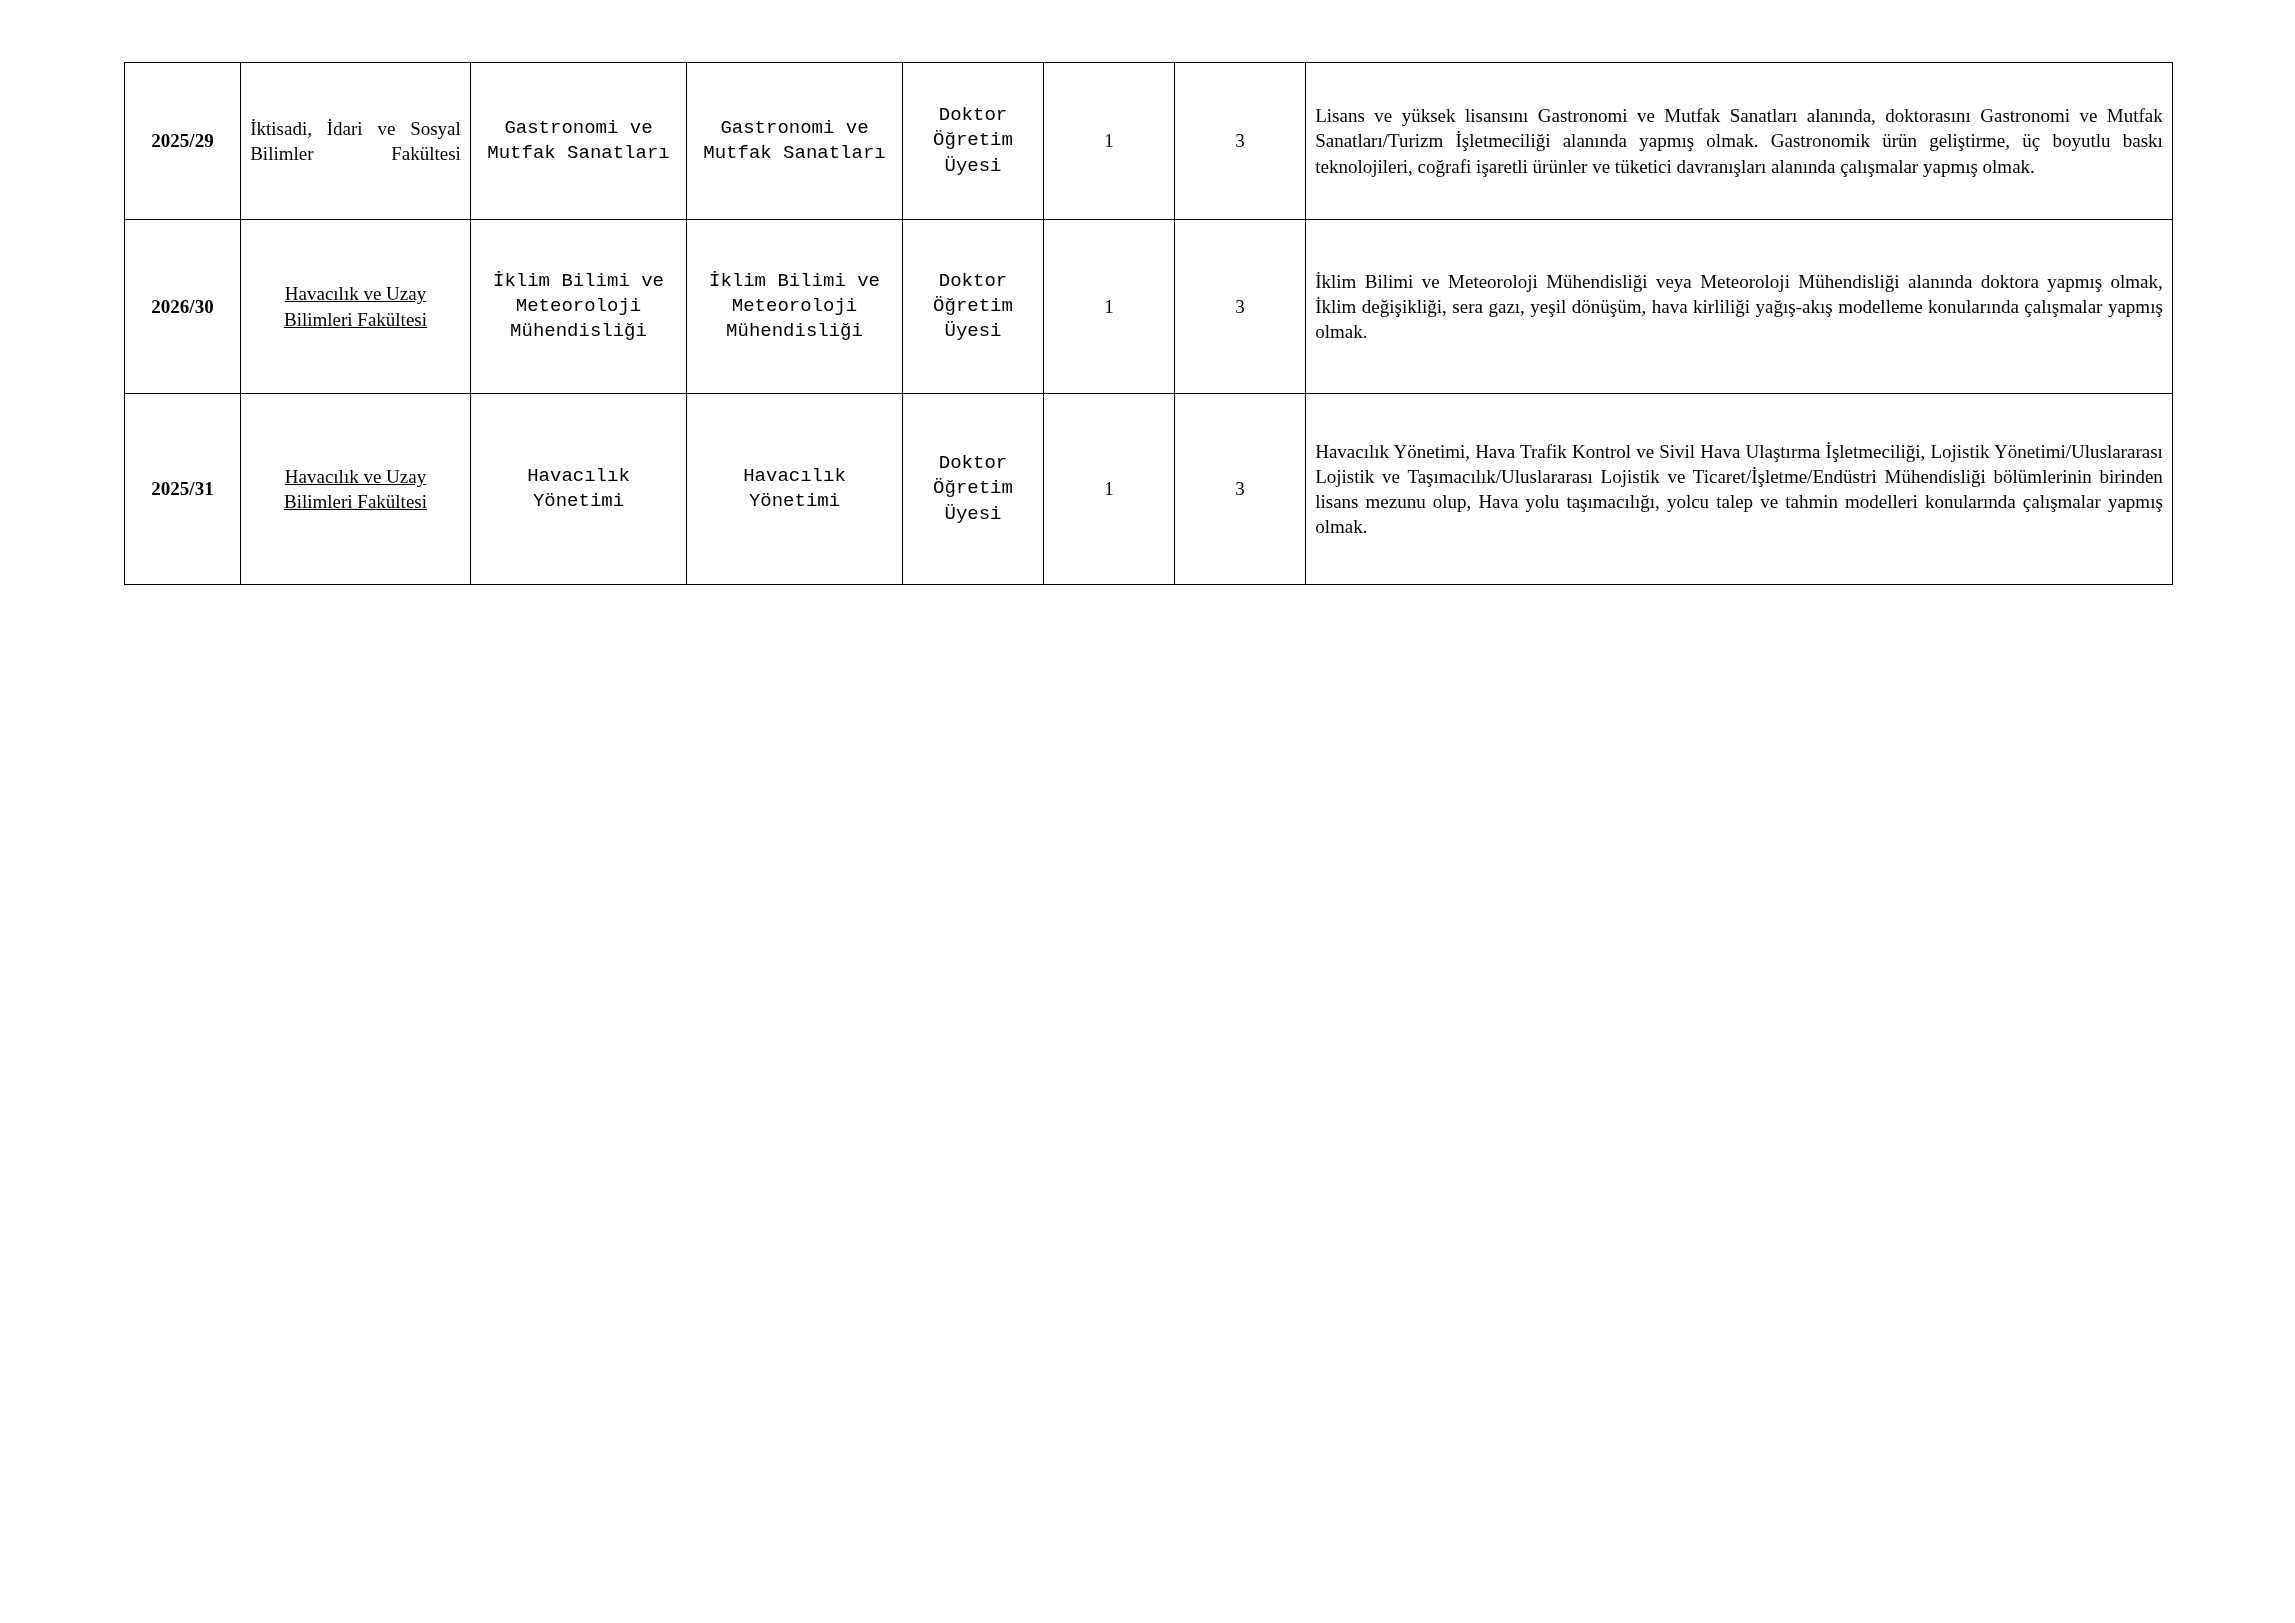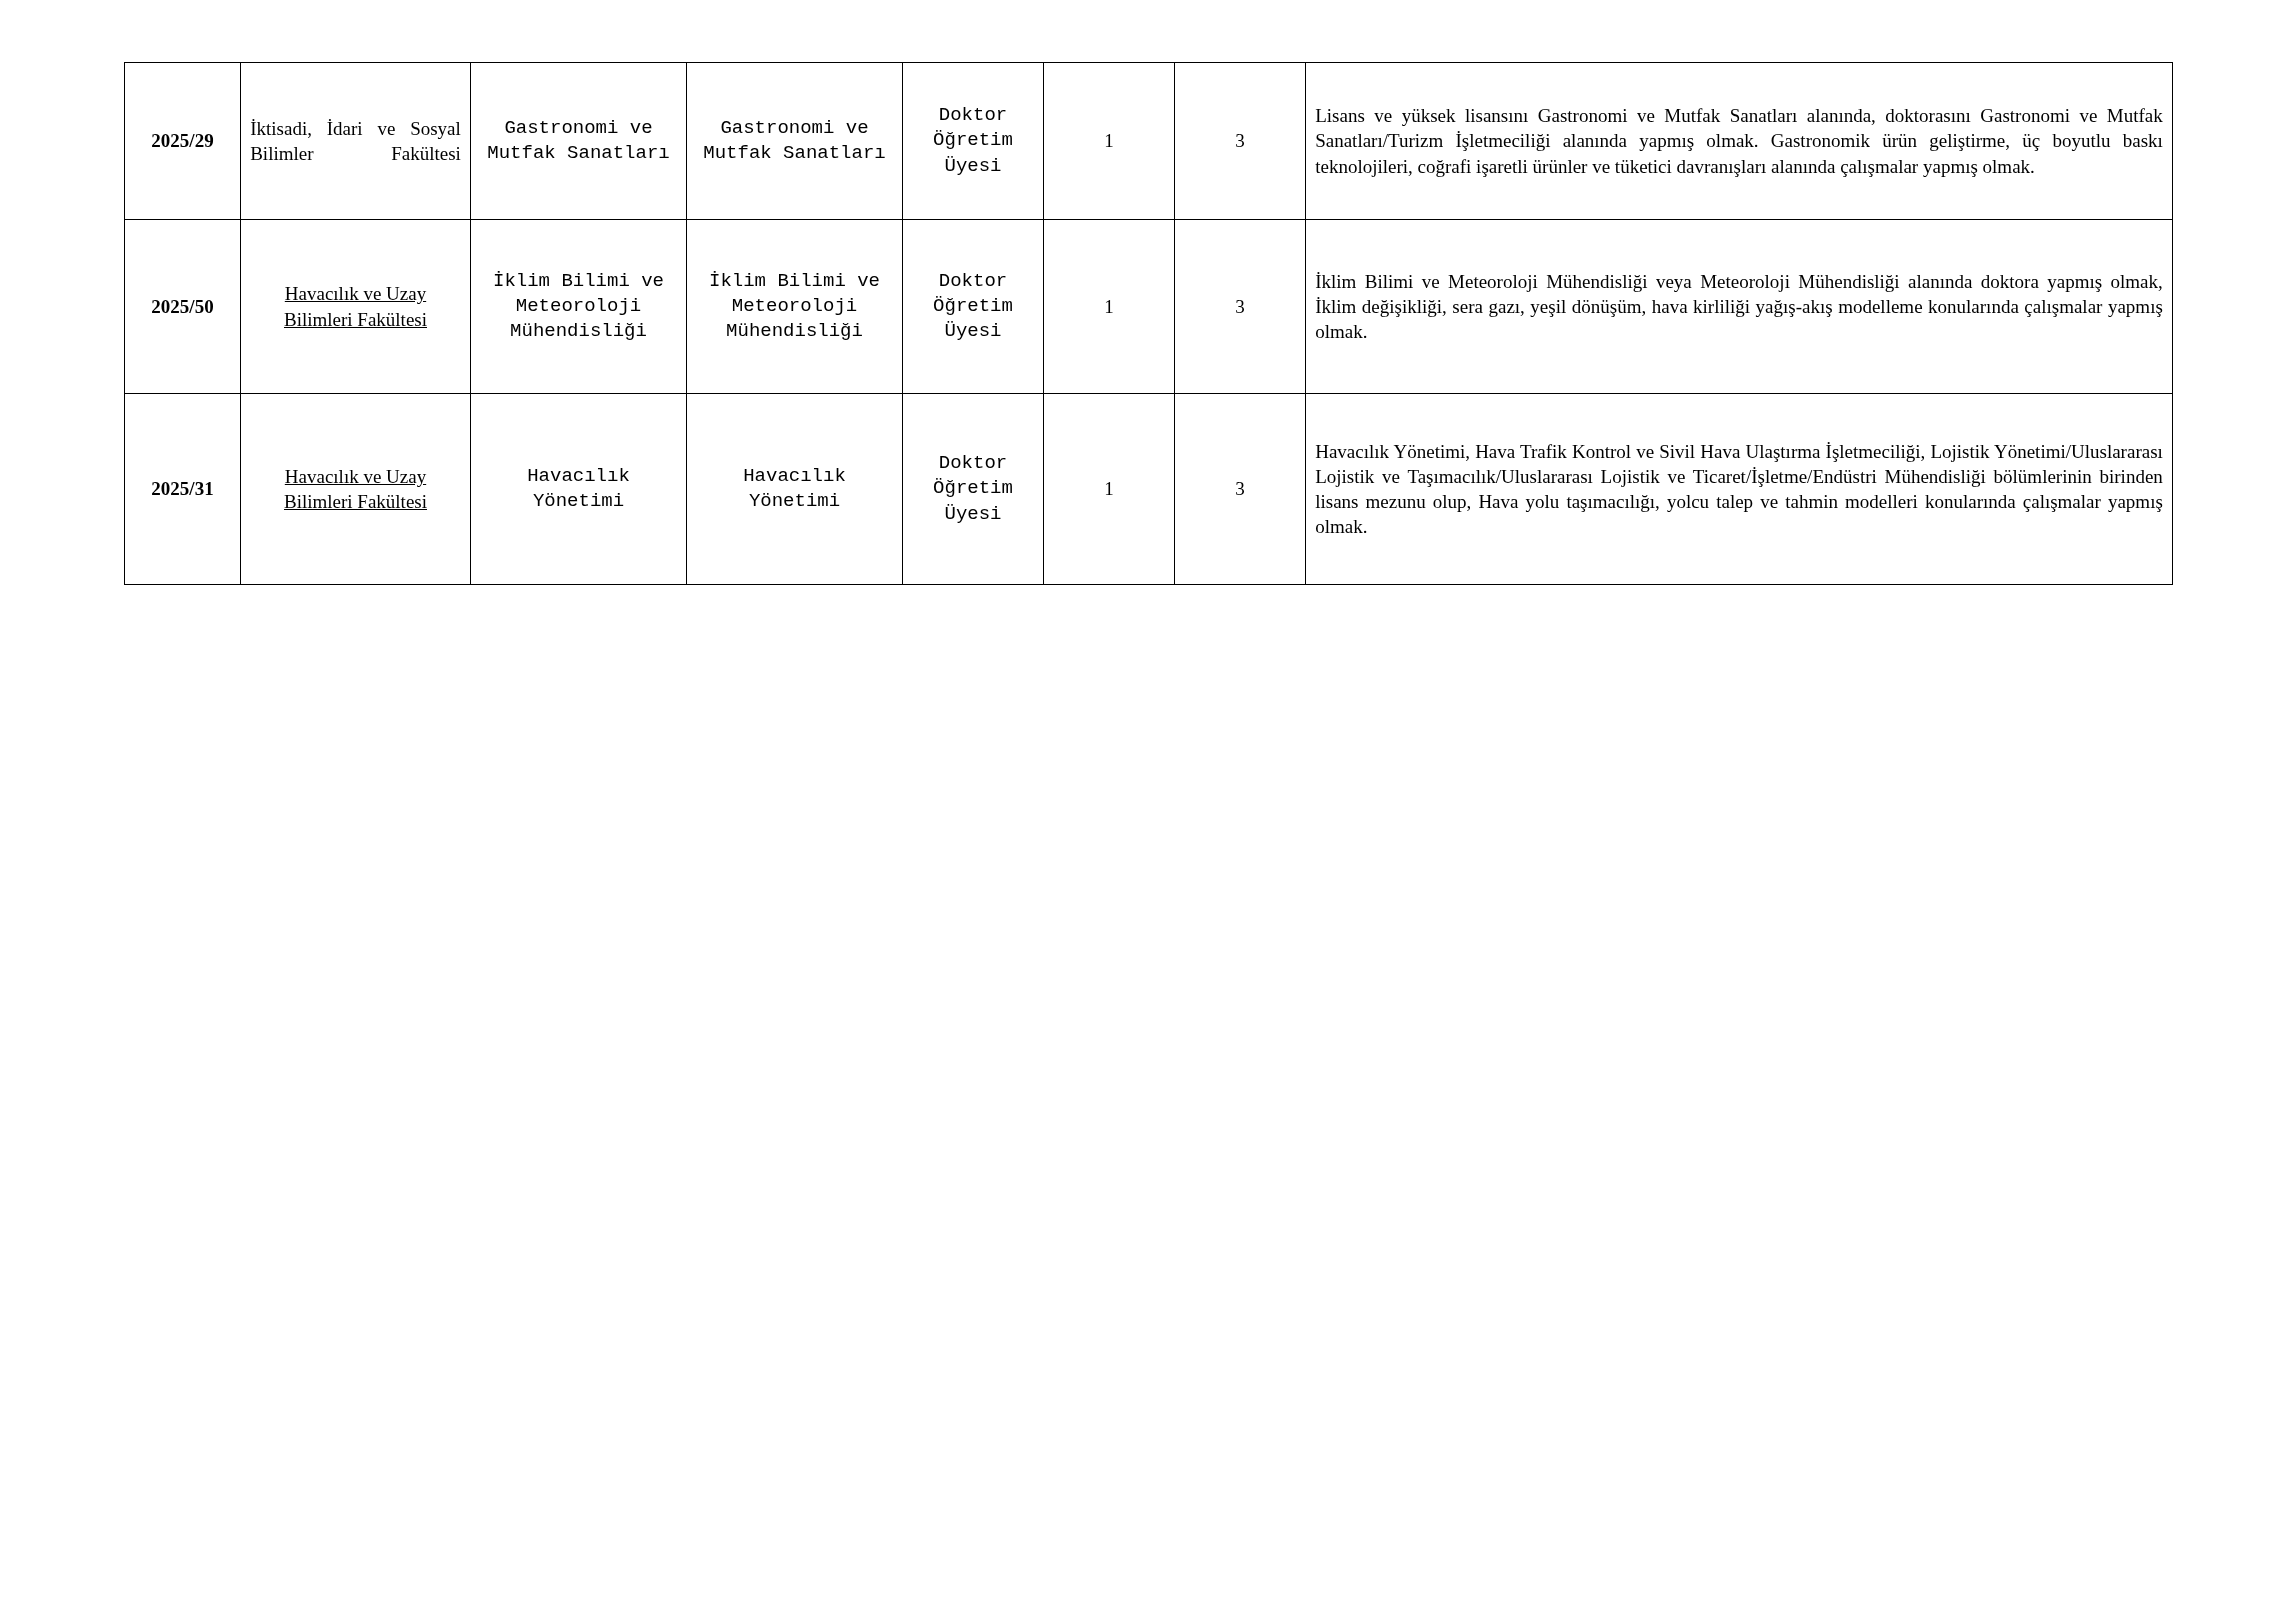--- a/index.html
+++ b/index.html
@@ -99,21 +99,21 @@
         <td class="code">2025/29</td>
         <td class="fac">İktisadi, İdari ve Sosyal Bilimler Fakültesi</td>
         <td class="dept">Gastronomi ve Mutfak Sanatları</td>
         <td class="prog">Gastronomi ve Mutfak Sanatları</td>
         <td class="title">Doktor Öğretim Üyesi</td>
         <td class="count">1</td>
         <td class="grade">3</td>
         <td class="desc">Lisans ve yüksek lisansını Gastronomi ve Mutfak Sanatları alanında, doktorasını Gastronomi ve Mutfak Sanatları/Turizm İşletmeciliği alanında yapmış olmak. Gastronomik ürün geliştirme, üç boyutlu baskı teknolojileri, coğrafi işaretli ürünler ve tüketici davranışları alanında çalışmalar yapmış olmak.</td>
       </tr>
       <tr class="row-2">
-        <td class="code">2025/50</td>
+        <td class="code">2026/30</td>
         <td class="fac center">Havacılık ve Uzay Bilimleri Fakültesi</td>
         <td class="dept">İklim Bilimi ve Meteoroloji Mühendisliği</td>
         <td class="prog">İklim Bilimi ve Meteoroloji Mühendisliği</td>
         <td class="title">Doktor Öğretim Üyesi</td>
         <td class="count">1</td>
         <td class="grade">3</td>
         <td class="desc">İklim Bilimi ve Meteoroloji Mühendisliği veya Meteoroloji Mühendisliği alanında doktora yapmış olmak, İklim değişikliği, sera gazı, yeşil dönüşüm, hava kirliliği yağış-akış modelleme konularında çalışmalar yapmış olmak.</td>
       </tr>
       <tr class="row-3">
         <td class="code">2025/31</td>

